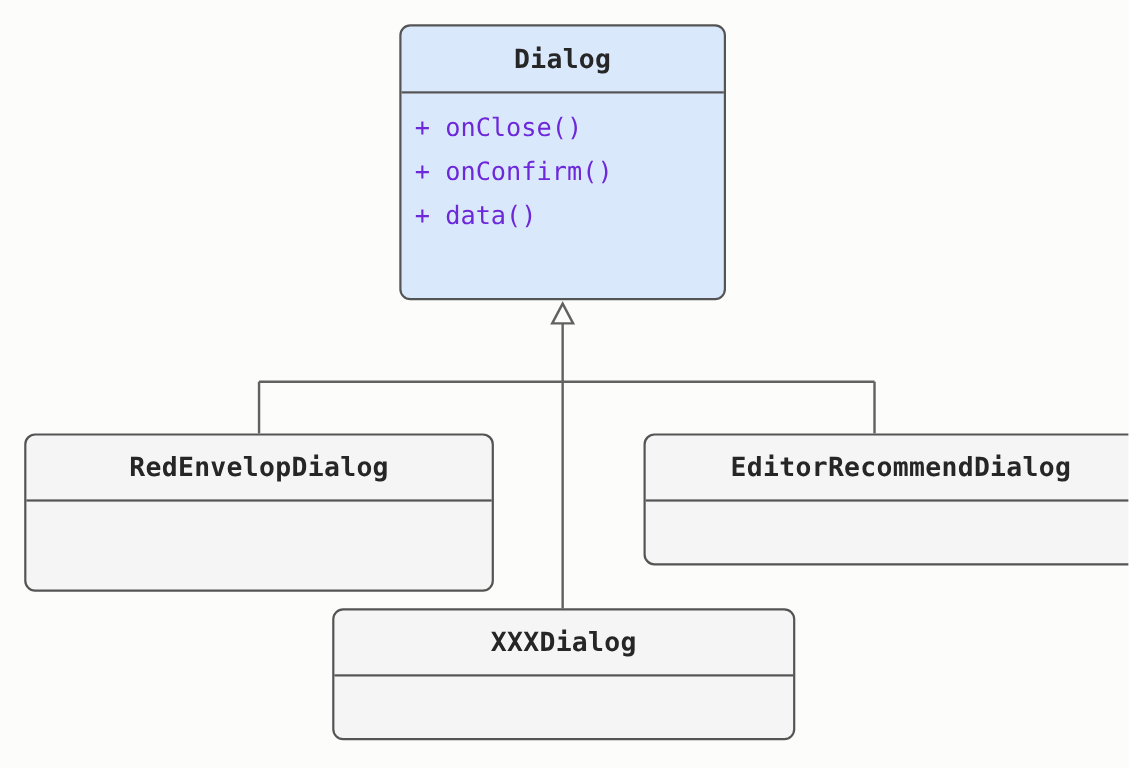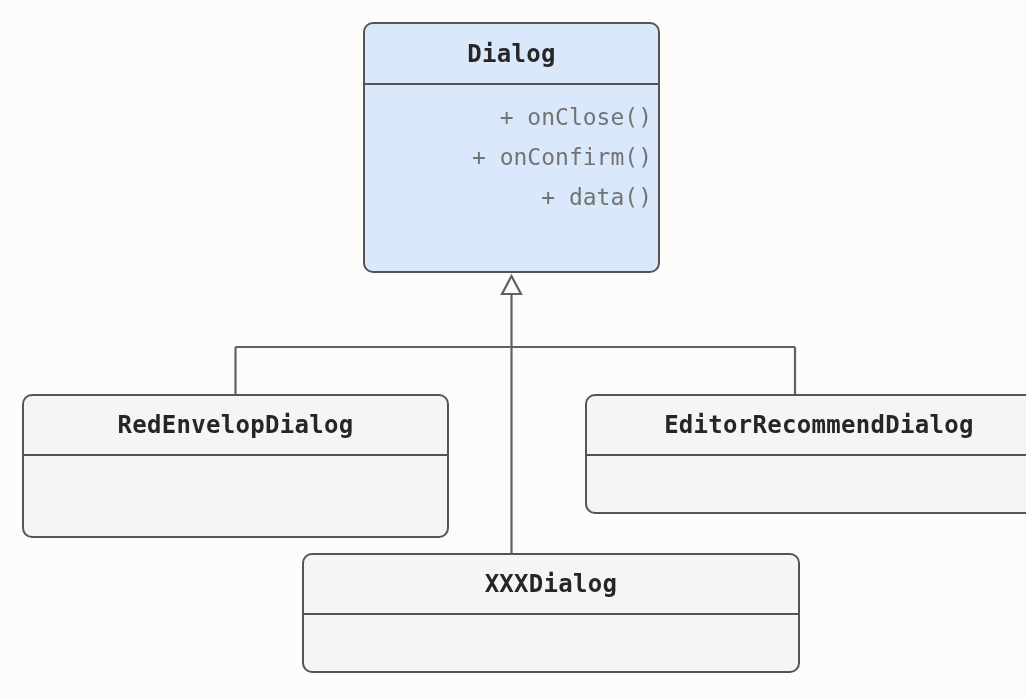--- a/index.html
+++ b/index.html
@@ -45,26 +45,25 @@
   .node-body {
     box-sizing: border-box;
   }
   .dialog-node          { left: 363px; top: 22px;  width: 297px; height: 251px; }
   .dialog-node .node-title { height: 61px; }
   .dialog-node .node-body  { padding: 12px 6px 0 12px; }
   .member {
     font-size: 23px;
     line-height: 40px;
     white-space: pre;
-    color: #737373;
-    text-align: right;
+    color: #6d28d9;
   }
   .red-envelop-node     { left: 22px;  top: 394px; width: 427px; height: 144px; }
   .editor-recommend-node{ left: 585px; top: 394px; width: 468px; height: 120px; }
-  .xxx-node             { left: 302px; top: 553px; width: 498px; height: 120px; }
+  .xxx-node             { left: 302px; top: 553px; width: 421px; height: 120px; }
   .node-child .node-title { height: 60px; }
   .node-child .node-body  { height: 56px; }
 </style>
 </head>
 <body>
 
 <div class="stage">
 
   <svg class="connectors" viewBox="0 0 1026 698" xmlns="http://www.w3.org/2000/svg">
 

